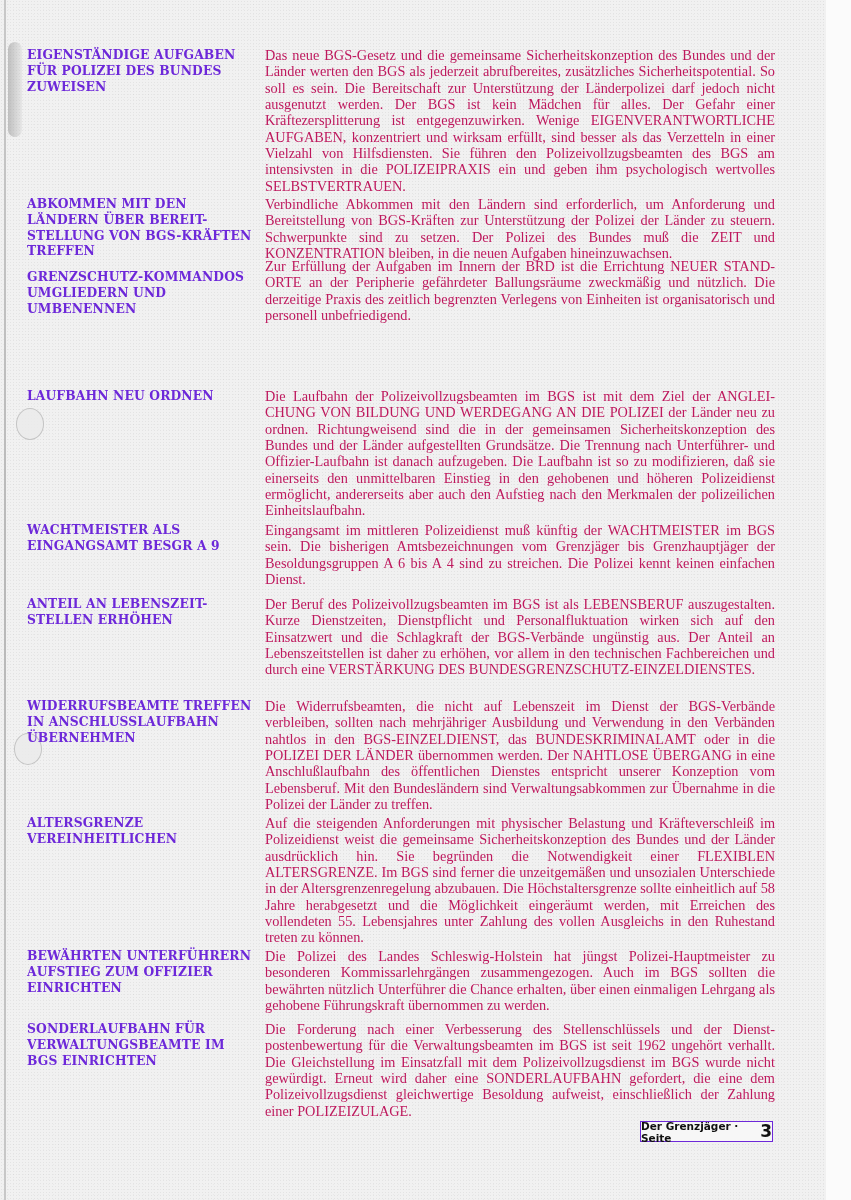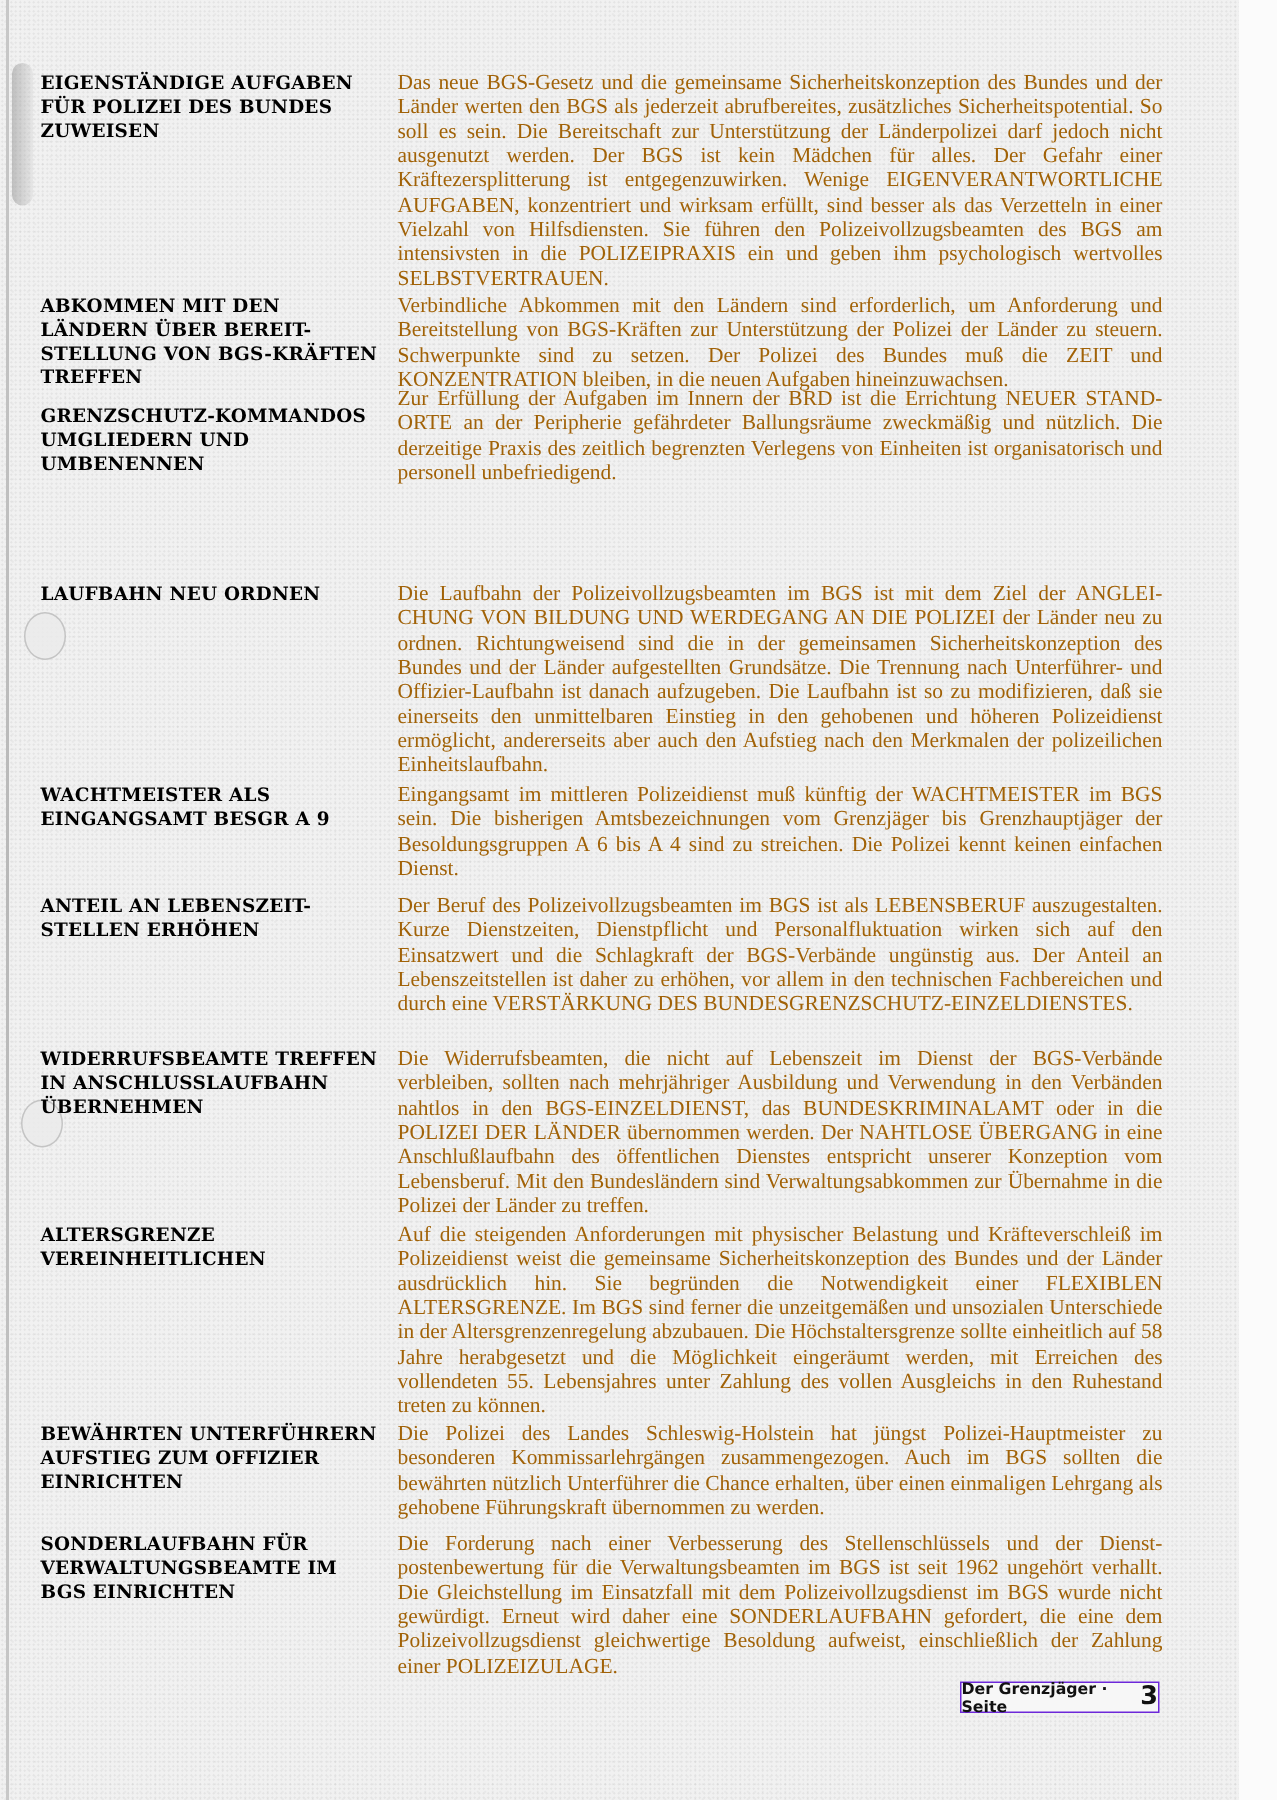--- a/index.html
+++ b/index.html
@@ -77,33 +77,33 @@
     }
     .heading {
       position: absolute;
       left: 27px;
       width: 225px;
       font-family: "DejaVu Serif", "Liberation Serif", serif;
       font-weight: bold;
       font-size: 12.3px;
       line-height: 15.8px;
       letter-spacing: 0.15px;
-      color: #000000;
+      color: #6d28d9;
       white-space: pre-line;
     }
     .body {
       position: absolute;
       left: 265px;
       width: 510px;
       font-family: "Liberation Serif", "DejaVu Serif", serif;
       font-size: 14.3px;
       line-height: 16.35px;
       text-align: justify;
       hyphens: manual;
-      color: #a16207;
+      color: #be185d;
     }
     .body p {
       margin: 0;
     }
 
     .footer-box {
       position: absolute;
       left: 640px;
       top: 1121px;
       width: 133px;

